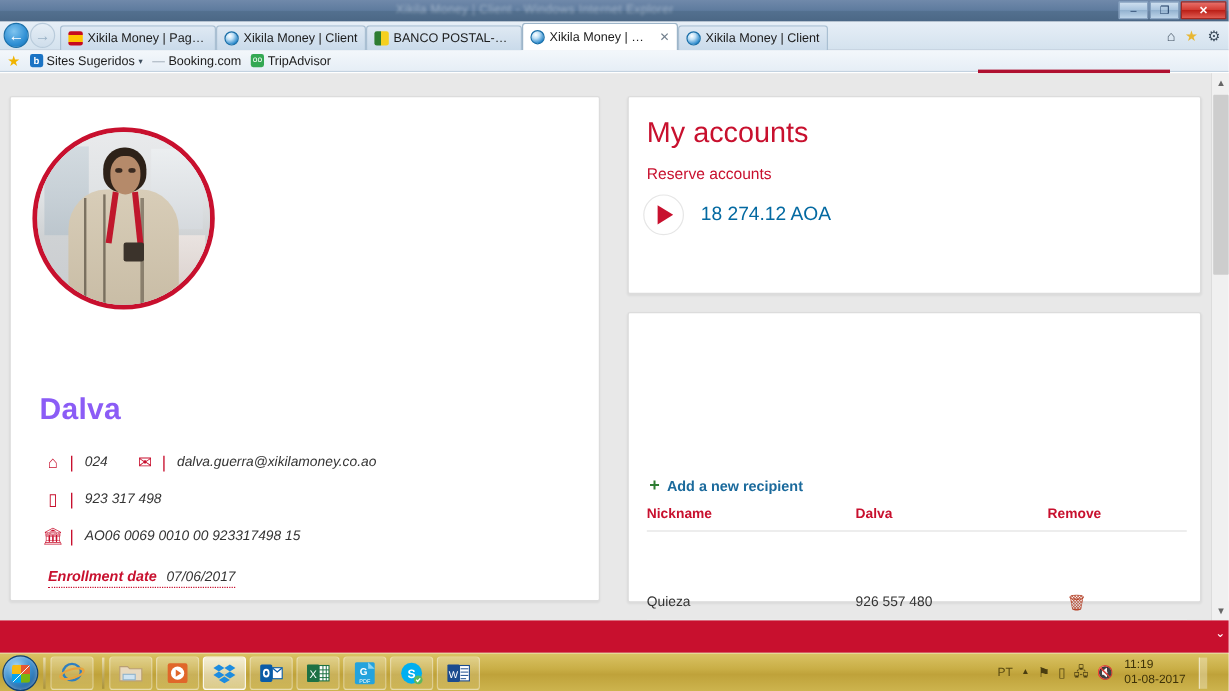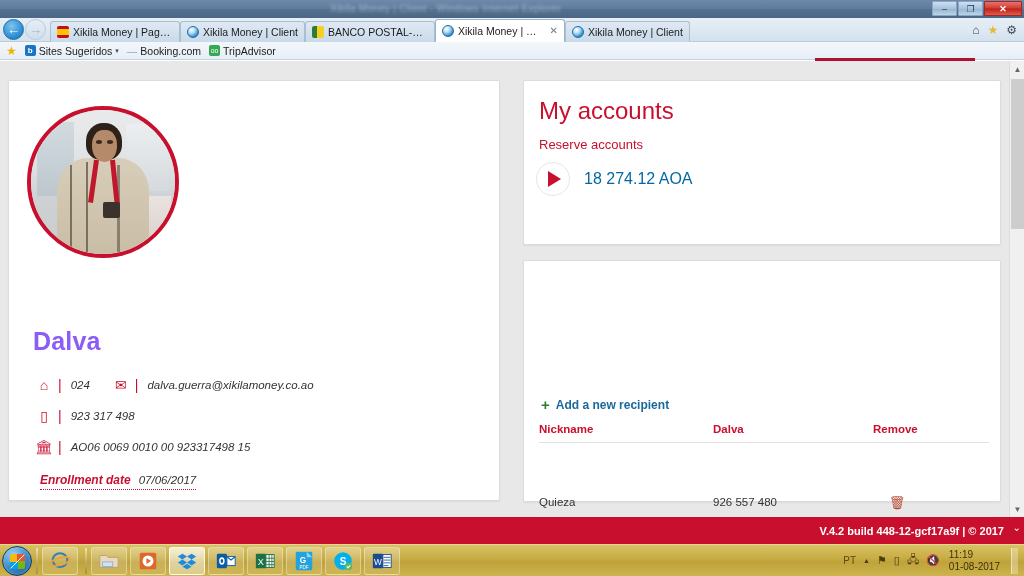--- a/index.html
+++ b/index.html
@@ -259,21 +259,21 @@
     background: linear-gradient(180deg, rgba(255,255,255,.55), rgba(120,100,30,.4)); }
   .tbtn {
     width: 36px; height: 28px; margin-right: 3px; border: 1px solid rgba(255,255,255,.35);
     border-radius: 3px; background: linear-gradient(180deg, rgba(255,255,255,.28), rgba(255,255,255,.06));
     display: flex; align-items: center; justify-content: center; flex: 0 0 auto;
   }
   .tbtn.on { background: linear-gradient(180deg, rgba(255,255,255,.75), rgba(255,255,255,.35));
     border-color: rgba(255,255,255,.8); }
   .ti { width: 22px; height: 22px; display: block; }
 
-  .tray { margin-left: auto; display: flex; align-items: center; gap: 7px; padding-right: 6px; }
+  .tray { margin-left: auto; display: flex; align-items: center; gap: 7px; padding-right: 18px; }
   .tray-lang { font-size: 10px; color: #5a4a12; }
   .tray-ico { font-size: 11px; color: #4a3d10; }
   .clock { text-align: left; font-size: 10px; color: #3d3208; line-height: 12px; padding-left: 2px; }
   .shownd { width: 7px; height: 26px; margin-left: 4px; background: rgba(255,255,255,.3); border-left: 1px solid rgba(255,255,255,.5); }
 </style>
 </head>
 <body>
 
 <div id="screen">
 
@@ -435,21 +435,20 @@
     </div>
   </div>
 
   <div class="pgscroll">
     <div class="sb-arrow up">▲</div>
     <div class="sb-thumb"></div>
     <div class="sb-arrow down">▼</div>
   </div>
 
   <div class="appfooter">
-    <span class="ftext">V.4.2 build 448-12-gcf17a9f | © 2017</span>
     <span class="foot-caret">⌄</span>
   </div>
 
   <div class="taskbar">
     <div class="startorb">
         <span class="orb-flag"></span>
       </div>
     <div class="tb-div"></div>
 
     <div class="tbtn">

